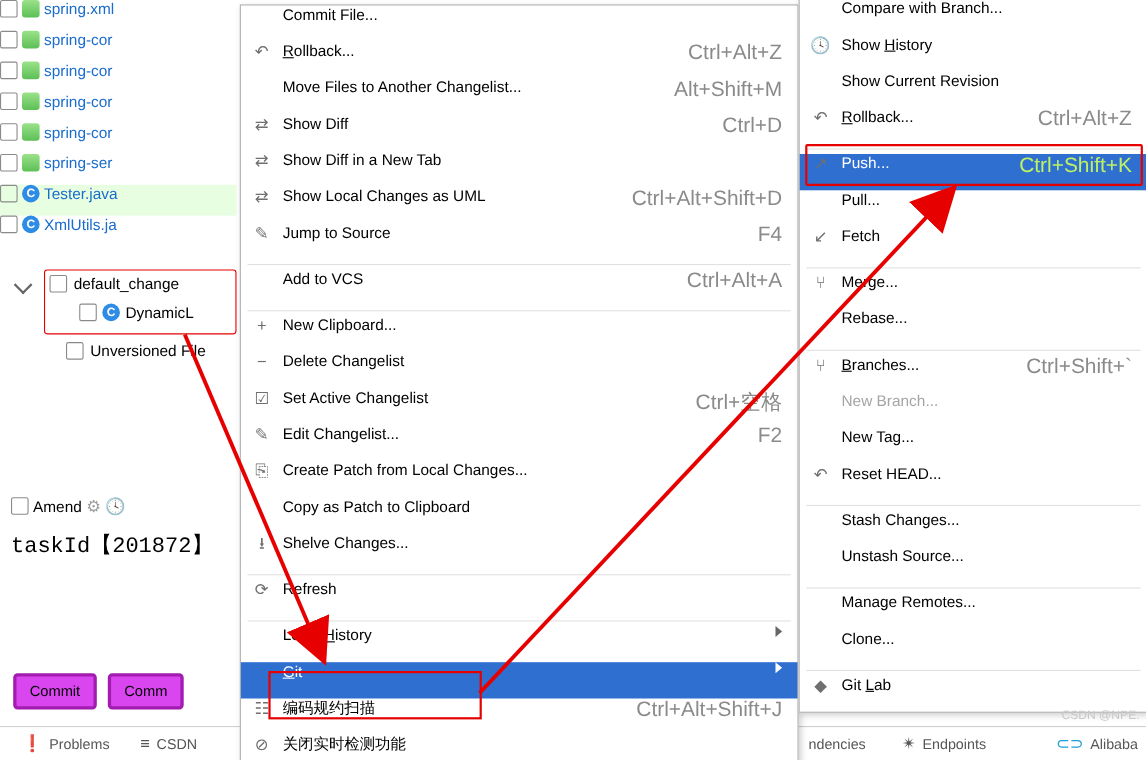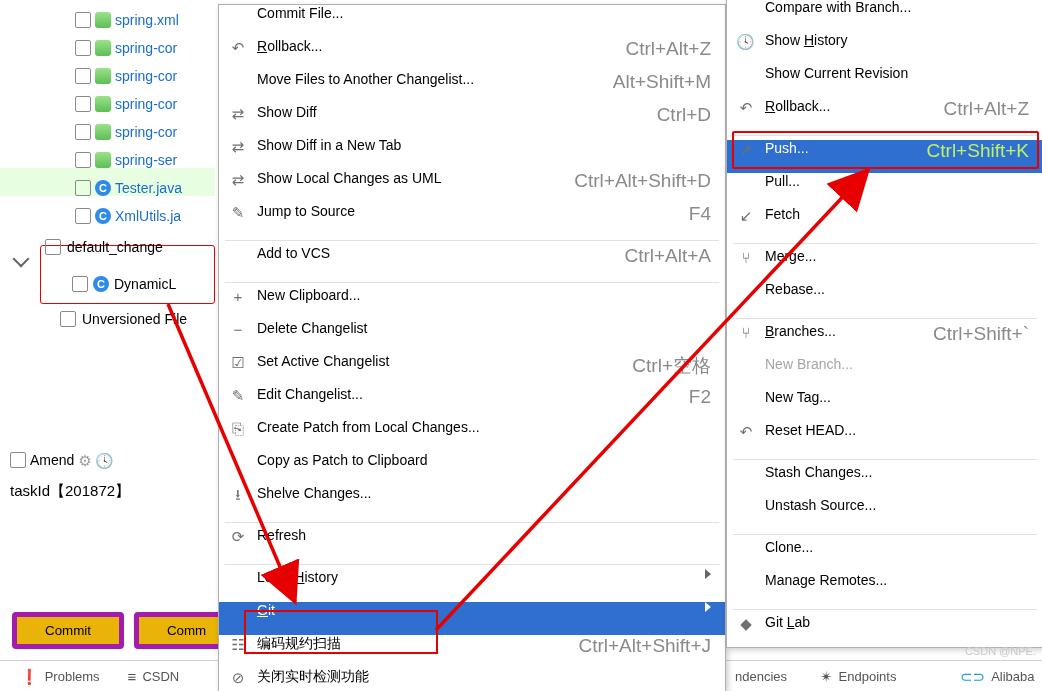--- a/index.html
+++ b/index.html
@@ -1,39 +1,39 @@
 <!DOCTYPE html>
 <html><head>
 <meta charset="utf-8">
 <style>
   html,body{margin:0;padding:0;font-family:"Segoe UI",Arial,sans-serif;font-size:14px;color:#000;background:#fff;width:1042px;height:691px;overflow:hidden;position:relative}
   .underline{text-decoration:underline}
   
   .tree{position:absolute;left:0;top:0;width:215px}
-  .tree-row{display:flex;align-items:flex-end;height:28px;padding-left:75px;gap:4px;white-space:nowrap}
+  .tree-row{display:flex;align-items:flex-start;height:28px;gap:4px;white-space:nowrap}
   .tree-row.highlight{background:#e7ffe0}
   .tree-row .link{color:#1a6dcc}
   .chk{width:14px;height:14px;border:1px solid #8a8a8a;border-radius:2px;flex:none}
   .ficon{width:16px;height:16px;flex:none;display:flex;align-items:center;justify-content:center;font-size:11px;font-weight:bold;border-radius:3px}
   .ic-xml{background:linear-gradient(#9be28a,#5cbf55);color:#fff}
   .ic-c{background:#2e8be6;color:#fff;border-radius:50%}
   .path-bar{position:absolute;left:218px;top:0;height:28px;color:#8c8c8c;font-size:13px;display:flex;align-items:center}
   
   .clhead{position:absolute;left:15px;top:248px;display:flex;align-items:center;gap:6px;height:26px}
   .caret{width:10px;height:10px;border-right:2px solid #666;border-bottom:2px solid #666;transform:rotate(45deg);margin-top:-4px}
   .boxed{border:1.5px solid #e60000;border-radius:3px}
   .clbox{position:absolute;left:40px;top:245px;width:173px;height:57px}
   .child-row{position:absolute;left:72px;top:276px;display:flex;align-items:center;gap:5px}
   .unver{position:absolute;left:60px;top:311px;display:flex;align-items:center;gap:6px}
   
   .amend-bar{position:absolute;left:10px;top:444px;display:flex;align-items:center;gap:4px;height:32px}
-  .task-box{position:absolute;left:10px;top:482px;font-family:Liberation Sans, sans-serif;font-size:15px}
+  .task-box{position:absolute;left:10px;top:482px;font-family:Liberation Mono, monospace;font-size:20px}
   
   .btns{position:absolute;left:12px;top:612px;display:flex;gap:10px}
-  .btn{border:5px solid #a21caf;border-radius:4px;padding:6px 28px;background:#eab308}
+  .btn{border:3px solid #a21caf;border-radius:4px;padding:6px 12px;background:#d946ef}
   
   .status{position:absolute;left:0;bottom:0;height:30px;width:100%;border-top:1px solid #d0d0d0;display:flex;align-items:center;gap:28px;padding-left:20px;color:#555;font-size:13px}
   .status .item{display:flex;align-items:center;gap:6px}
   
   .menu{position:absolute;background:#fff;border:1px solid #b0b0b0;box-shadow:2px 2px 6px rgba(0,0,0,.2)}
   .menu1{left:218px;top:4px;width:506px;height:687px}
   .mrow{display:flex;align-items:flex-start;height:33px;padding:0 14px 0 10px;gap:10px;white-space:nowrap}
   .mrow .lbl{flex:1}
   .mrow .sc{color:#8a8a8a;font-size:19px}
   .mrow .ico{width:18px;height:18px;flex:none;display:flex;align-items:center;justify-content:center;color:#6f6f6f}
@@ -98,21 +98,21 @@
       <span class="chk"></span>
       <span class="ficon ic-c">C</span>
       <span class="link">XmlUtils.ja</span>
     </div>
   </div>
 
 <div class="clhead">
   <span class="caret"></span>
 </div>
 <div class="clbox boxed"></div>
-<div style="position:absolute;left:45px;top:239px;display:flex;align-items:center;gap:6px">
+<div style="position:absolute;left:45px;top:250px;display:flex;align-items:center;gap:6px">
   <span class="chk"></span>
   <span>default_change</span>
 </div>
 <div class="child-row">
   <span class="chk"></span>
   <span class="ficon ic-c">C</span>
   <span class="link">DynamicL</span>
 </div>
 <div class="unver">
   <span class="chk"></span>
@@ -357,25 +357,25 @@
       <span class="ico"></span>
       <span class="lbl">Stash Changes...</span>
     </div>
     <div class="mrow">
       <span class="ico"></span>
       <span class="lbl">Unstash Source...</span>
     </div>
     <div class="sep"></div>
     <div class="mrow">
       <span class="ico"></span>
+      <span class="lbl">Manage Remotes...</span>
+    </div>
+    <div class="mrow">
+      <span class="ico"></span>
       <span class="lbl">Clone...</span>
-    </div>
-    <div class="mrow">
-      <span class="ico"></span>
-      <span class="lbl">Manage Remotes...</span>
     </div>
     <div class="sep"></div>
     <div class="mrow">
       <span class="ico">
         <span class="glyph">◆</span>
       </span>
       <span class="lbl">Git <span class="underline">L</span>ab</span>
     </div>
   </div>
 <div class="push-box"></div>

